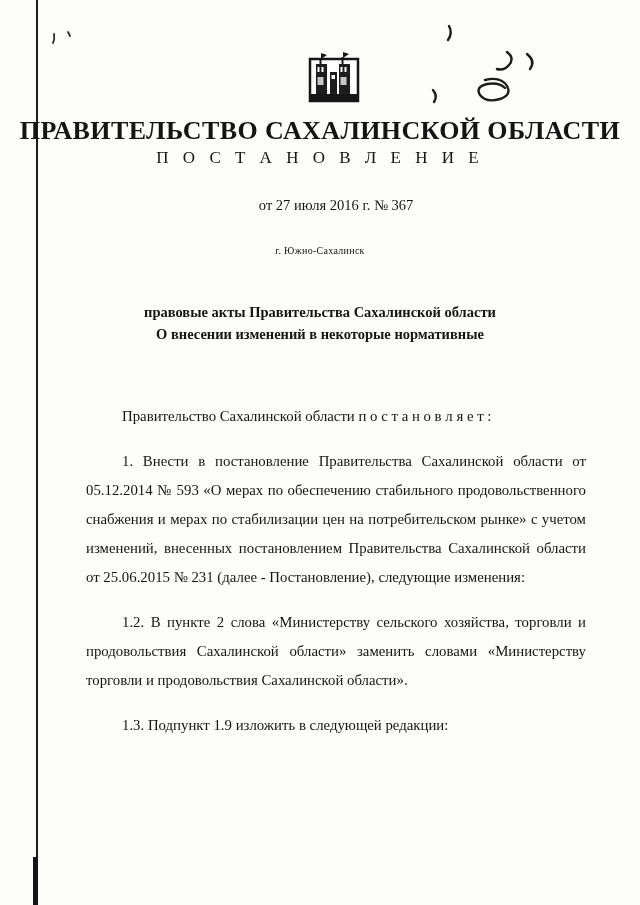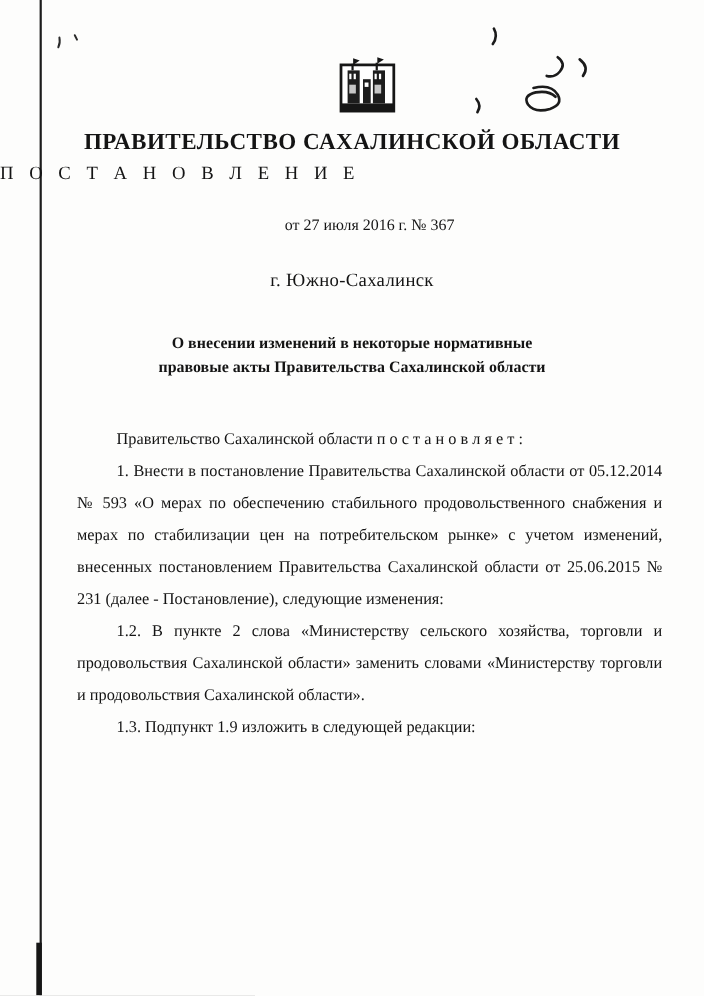--- a/index.html
+++ b/index.html
@@ -41,62 +41,63 @@
   .pen-marks-tl {
     position: absolute;
     top: 28px; left: 48px;
     width: 40px; height: 24px;
   }
   .org-name {
     position: absolute;
     top: 116px; left: 0; width: 100%;
     text-align: center;
     font-weight: bold;
-    font-size: 21px;
+    font-size: 26px;
     letter-spacing: 0.4px;
     white-space: nowrap;
   }
   .doc-type {
     position: absolute;
     top: 148px; left: 0; width: 100%;
+    text-align: center;
     font-size: 17px;
     letter-spacing: 5px;
     white-space: nowrap;
   }
   .date-line {
     position: absolute;
     top: 197px; left: 16px; width: 100%;
     text-align: center;
     font-size: 14.5px;
   }
   .city-line {
     position: absolute;
     top: 245px; left: 0; width: 100%;
     text-align: center;
-    font-size: 17px;
+    font-size: 10px;
     letter-spacing: 0.3px;
   }
   .doc-title {
     position: absolute;
     top: 301px; left: 0; width: 100%;
     text-align: center;
     font-weight: bold;
     font-size: 14.5px;
     line-height: 22px;
   }
   .document-body {
     position: absolute;
     top: 386px; left: 70px;
     width: 532px;
     font-size: 14.8px;
     line-height: 29px;
     text-align: justify;
   }
   .document-body .para {
-    margin: 0;
+    margin: 16px;
     text-indent: 36px;
   }
 </style>
 </head>
 <body>
 
 <div class="page">
 
   <div class="scan-left-line"></div>
 
@@ -140,22 +141,22 @@
       <path d="M20 4 l2 4"></path>
     </svg>
   </div>
 
   <div class="org-name">ПРАВИТЕЛЬСТВО САХАЛИНСКОЙ ОБЛАСТИ</div>
   <div class="doc-type">П О С Т А Н О В Л Е Н И Е</div>
   <div class="date-line">от 27 июля 2016 г. № 367</div>
   <div class="city-line">г. Южно-Сахалинск</div>
 
   <div class="doc-title">
+    <div>правовые акты Правительства Сахалинской области</div>
     <div>О внесении изменений в некоторые нормативные</div>
-    <div>правовые акты Правительства Сахалинской области</div>
   </div>
 
   <div class="document-body">
       <p class="para">Правительство Сахалинской области п о с т а н о в л я е т :</p>
       <p class="para">1. Внести в постановление Правительства Сахалинской области от 05.12.2014 № 593 «О мерах по обеспечению стабильного продовольственного снабжения и мерах по стабилизации цен на потребительском рынке» с учетом изменений, внесенных постановлением Правительства Сахалинской области от 25.06.2015 № 231 (далее - Постановление), следующие изменения:</p>
       <p class="para">1.2. В пункте 2 слова «Министерству сельского хозяйства, торговли и продовольствия Сахалинской области» заменить словами «Министерству торговли и продовольствия Сахалинской области».</p>
       <p class="para">1.3. Подпункт 1.9 изложить в следующей редакции:</p>
     </div>
 
 </div>

